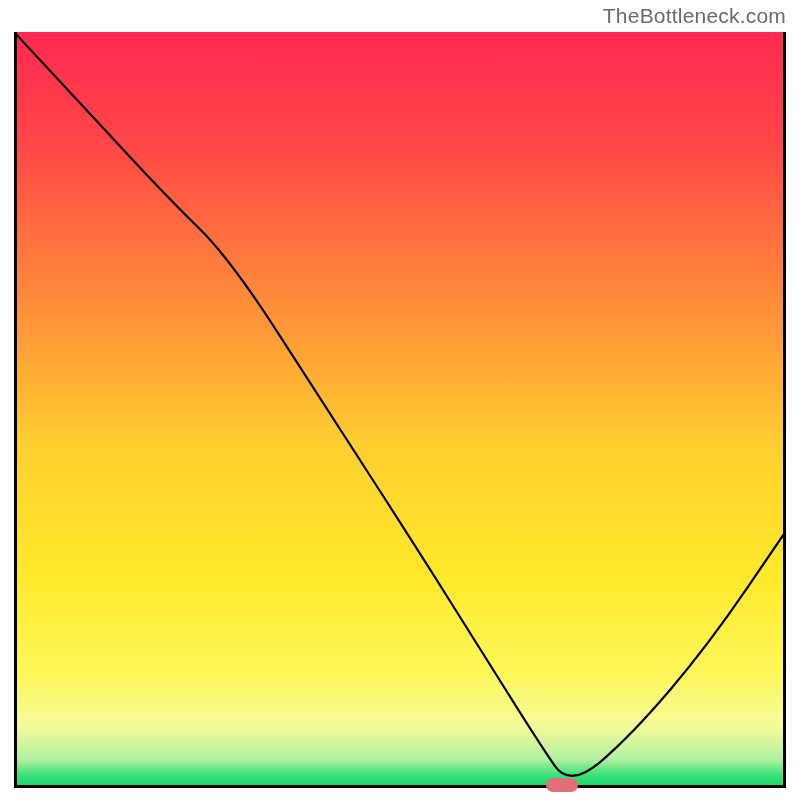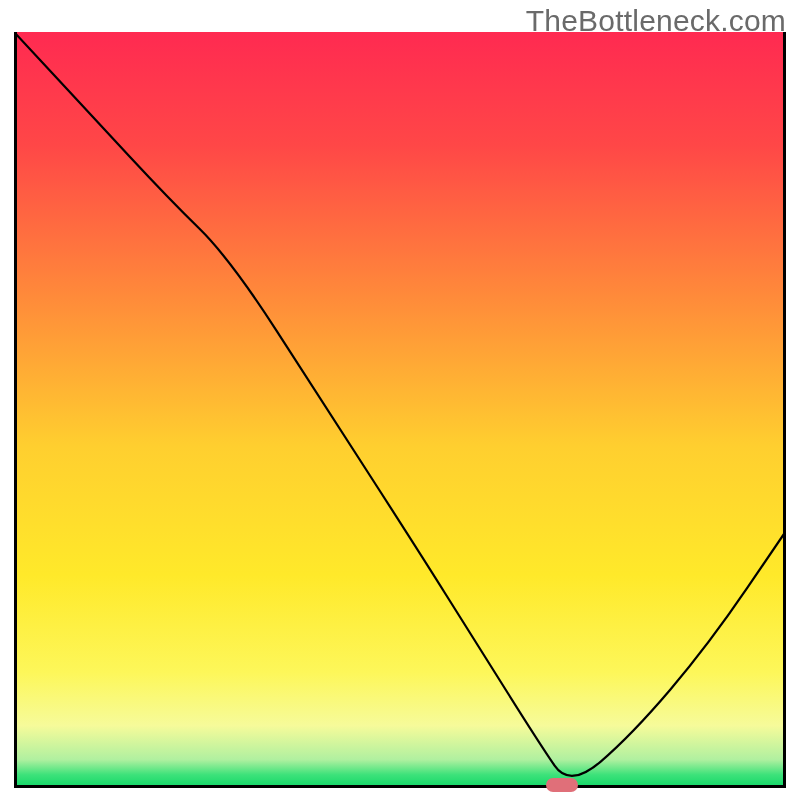--- a/index.html
+++ b/index.html
@@ -13,21 +13,21 @@
   }
   .chart-wrap {
     position: relative;
     width: 800px;
     height: 800px;
   }
   .watermark {
     position: absolute;
     top: 4px;
     right: 14px;
-    font-size: 30px;
+    font-size: 21px;
     font-weight: 500;
     color: #6a6a6a;
     letter-spacing: 0.2px;
     z-index: 10;
   }
   .gradient-bg {
     position: absolute;
     left: 14px;
     top: 32px;
     width: 772px;

